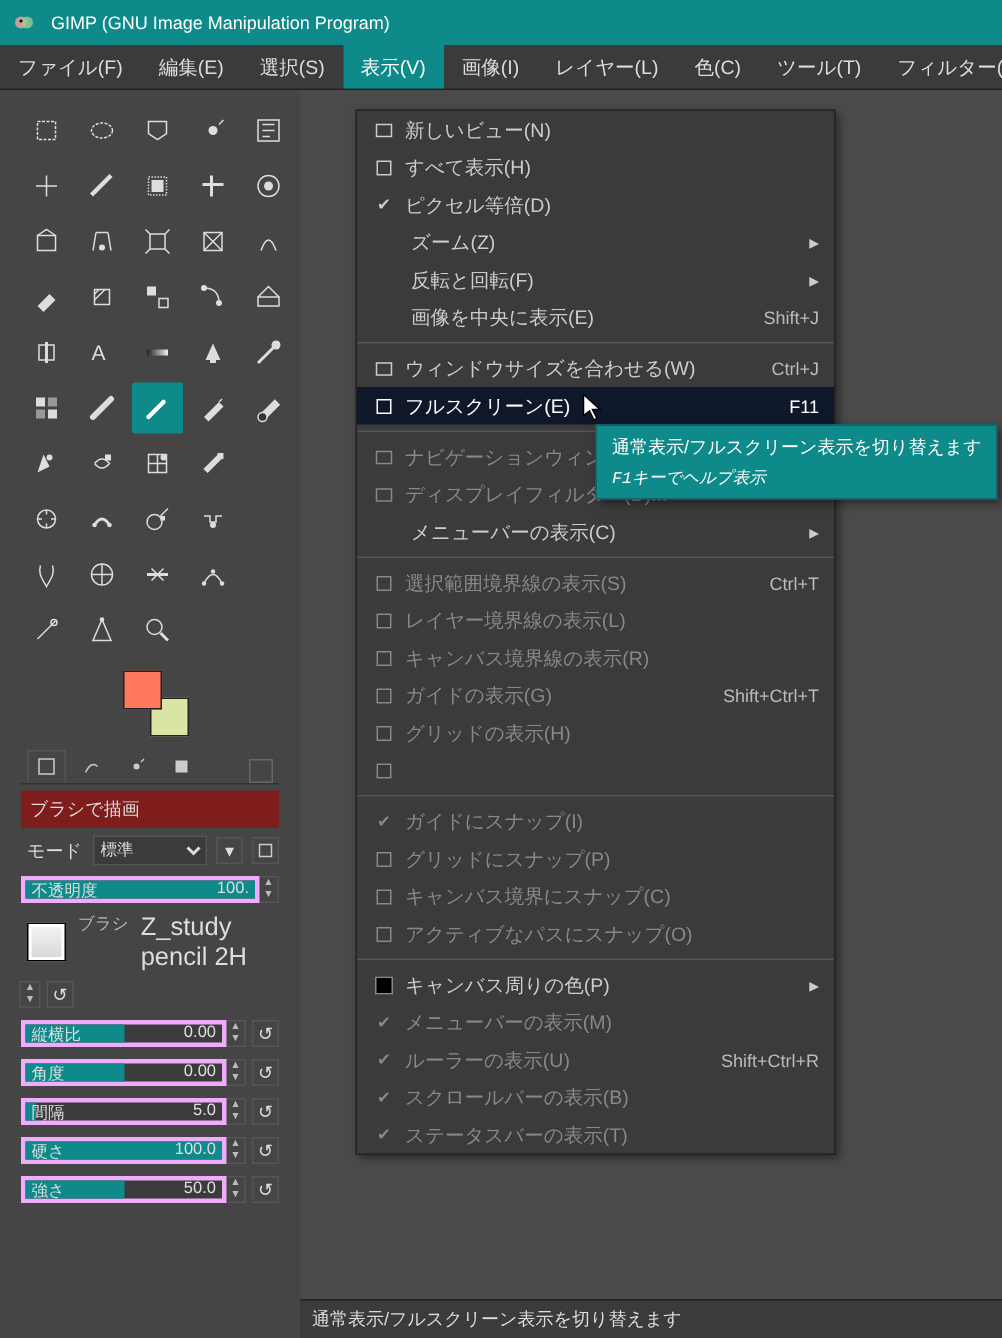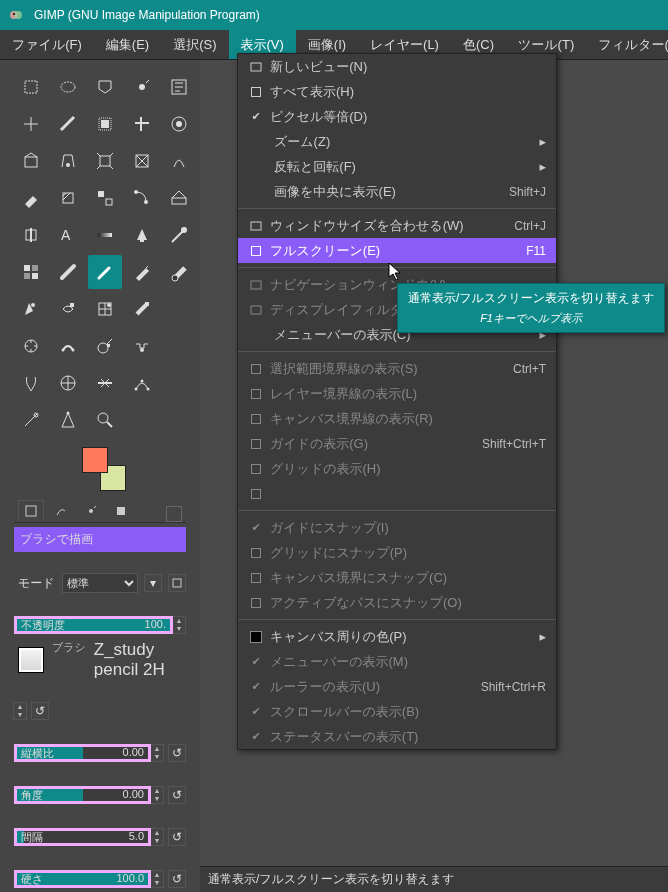--- a/index.html
+++ b/index.html
@@ -25,22 +25,22 @@
 .sw-fg { position:absolute; top:0; left:0; width:26px; height:26px; background:#ff7a5c; border:1px solid #222; }
 .sw-bg { position:absolute; bottom:0; right:0; width:26px; height:26px; background:#d9e6a3; border:1px solid #222; }
 
 .dock-tabs { margin-top:8px; height:24px; display:flex; align-items:flex-end; gap:4px; border-bottom:1px solid #333; padding:0 4px; }
 .dock-tabs .dtab { width:26px; height:22px; display:flex; align-items:center; justify-content:center; border:1px solid transparent; }
 .dock-tabs .dtab.active { border:1px solid #555; border-bottom:1px solid #454545; background:#454545; }
 .dock-tabs .spacer { flex:1; }
 .dock-tabs .dockbtn { width:16px; height:16px; border:1px solid #666; }
 
 .tool-opts { padding:4px 0 0 0; font-size:12px; }
-.opt-title { padding:4px 6px; background:#8b5cf6; }
-.opt-row { display:flex; align-items:center; height:22px; margin-top:20px; }
+.opt-title { padding:4px 6px; background:#7f1d1d; }
+.opt-row { display:flex; align-items:center; height:22px; margin-top:4px; }
 .opt-row .lbl { width:48px; padding-left:4px; }
 .opt-row .slider-box { flex:1; position:relative; height:18px; background:#3b3b3b; border:3px solid #f0abfc; display:flex; align-items:center; }
 .opt-row .slider-fill { position:absolute; left:0; top:0; bottom:0; background:#0f8a8a; }
 .opt-row .slider-text { position:relative; padding:0 4px; font-size:11px; display:flex; width:100%; }
 .opt-row .slider-text .s-lbl { flex:1; }
 .opt-row .slider-text .s-val { }
 .opt-row .step { width:14px; height:18px; display:flex; flex-direction:column; border:1px solid #555; margin-left:-1px; }
 .opt-row .step .st { flex:1; font-size:7px; line-height:8px; text-align:center; color:#bbb; }
 .opt-row .reset { width:18px; height:18px; border:1px solid #555; margin-left:4px; display:flex; align-items:center; justify-content:center; }
 .opt-row select { background:#3b3b3b; color:#ddd; border:1px solid #555; height:20px; font-size:11px; }
@@ -48,35 +48,35 @@
 
 .brush-row { display:flex; align-items:center; margin-top:4px; padding:0 4px;}
 .brush-row .bicon { width:26px; height:26px; background:#fff; border:1px solid #000; position:relative; }
 .brush-row .bicon:after { content:""; position:absolute; inset:2px; background:linear-gradient(180deg,rgba(0,0,0,0.05),rgba(0,0,0,0.15)); }
 .brush-row .bname { flex:1; padding-left:8px; font-size:17px; }
 
 .canvas { flex:1; background:#4a4a4a; position:relative; }
 .statusbar { position:absolute; left:0; bottom:0; right:0; height:26px; background:#3b3b3b; border-top:1px solid #222; display:flex; align-items:center; padding:0 8px; font-size:12px; color:#ddd; }
 
 
-.dropdown { position:absolute; left:237px; top:53px; width:320px; background:#3b3b3b; border:1px solid #222; box-shadow:2px 2px 6px rgba(0,0,0,0.5); }
+.dropdown { position:absolute; left:237px; top:73px; width:320px; background:#3b3b3b; border:1px solid #222; box-shadow:2px 2px 6px rgba(0,0,0,0.5); }
 .dropdown .mrow { display:flex; align-items:center; height:25px; padding:0 10px 0 8px; font-size:13px; color:#ccc; }
 .dropdown .mrow.sep { height:1px; border-top:1px solid #555; margin:4px 0; }
 .dropdown .mrow .chk { width:20px; display:flex; align-items:center; justify-content:center;}
 .dropdown .mrow .txt { flex:1; white-space:nowrap; padding-left:4px; }
 .dropdown .mrow .accel { color:#bbb; font-size:12px; }
 .dropdown .mrow .sub { width:12px; text-align:right; color:#ccc; }
 .dropdown .mrow.dim { color:#888; }
-.dropdown .mrow.highlight { background:#8b5cf6; color:#fff;justify-content:flex-end; }
+.dropdown .mrow.highlight { background:#0f172a; color:#fff;justify-content:flex-end; }
 .dropdown .mrow.highlight .accel { color:#fff; }
 .checkmark { font-size:11px; }
 
 .tooltip { position:absolute; left:397px; top:283px; background:#0f8a8a; color:#fff; border:1px solid #0b6767; padding:6px 10px; font-size:12px; box-shadow:2px 2px 6px rgba(0,0,0,0.5); }
 .tooltip .tt-main { margin-bottom:4px; }
-.tooltip .tt-sub { font-style:italic; text-align:center; font-size:11px; }
+.tooltip .tt-sub { font-style:italic; text-align:left; font-size:11px;font-family:Liberation Mono, monospace; }
 
 .cursor { position:absolute; left:388px; top:262px; pointer-events:none; }
 .cursor svg { display:block; }
 
 
 .full100{ width:100%; }
 .w50{ width:50%; }
 .w5 { width:5%; }
 </style>
 </head>

